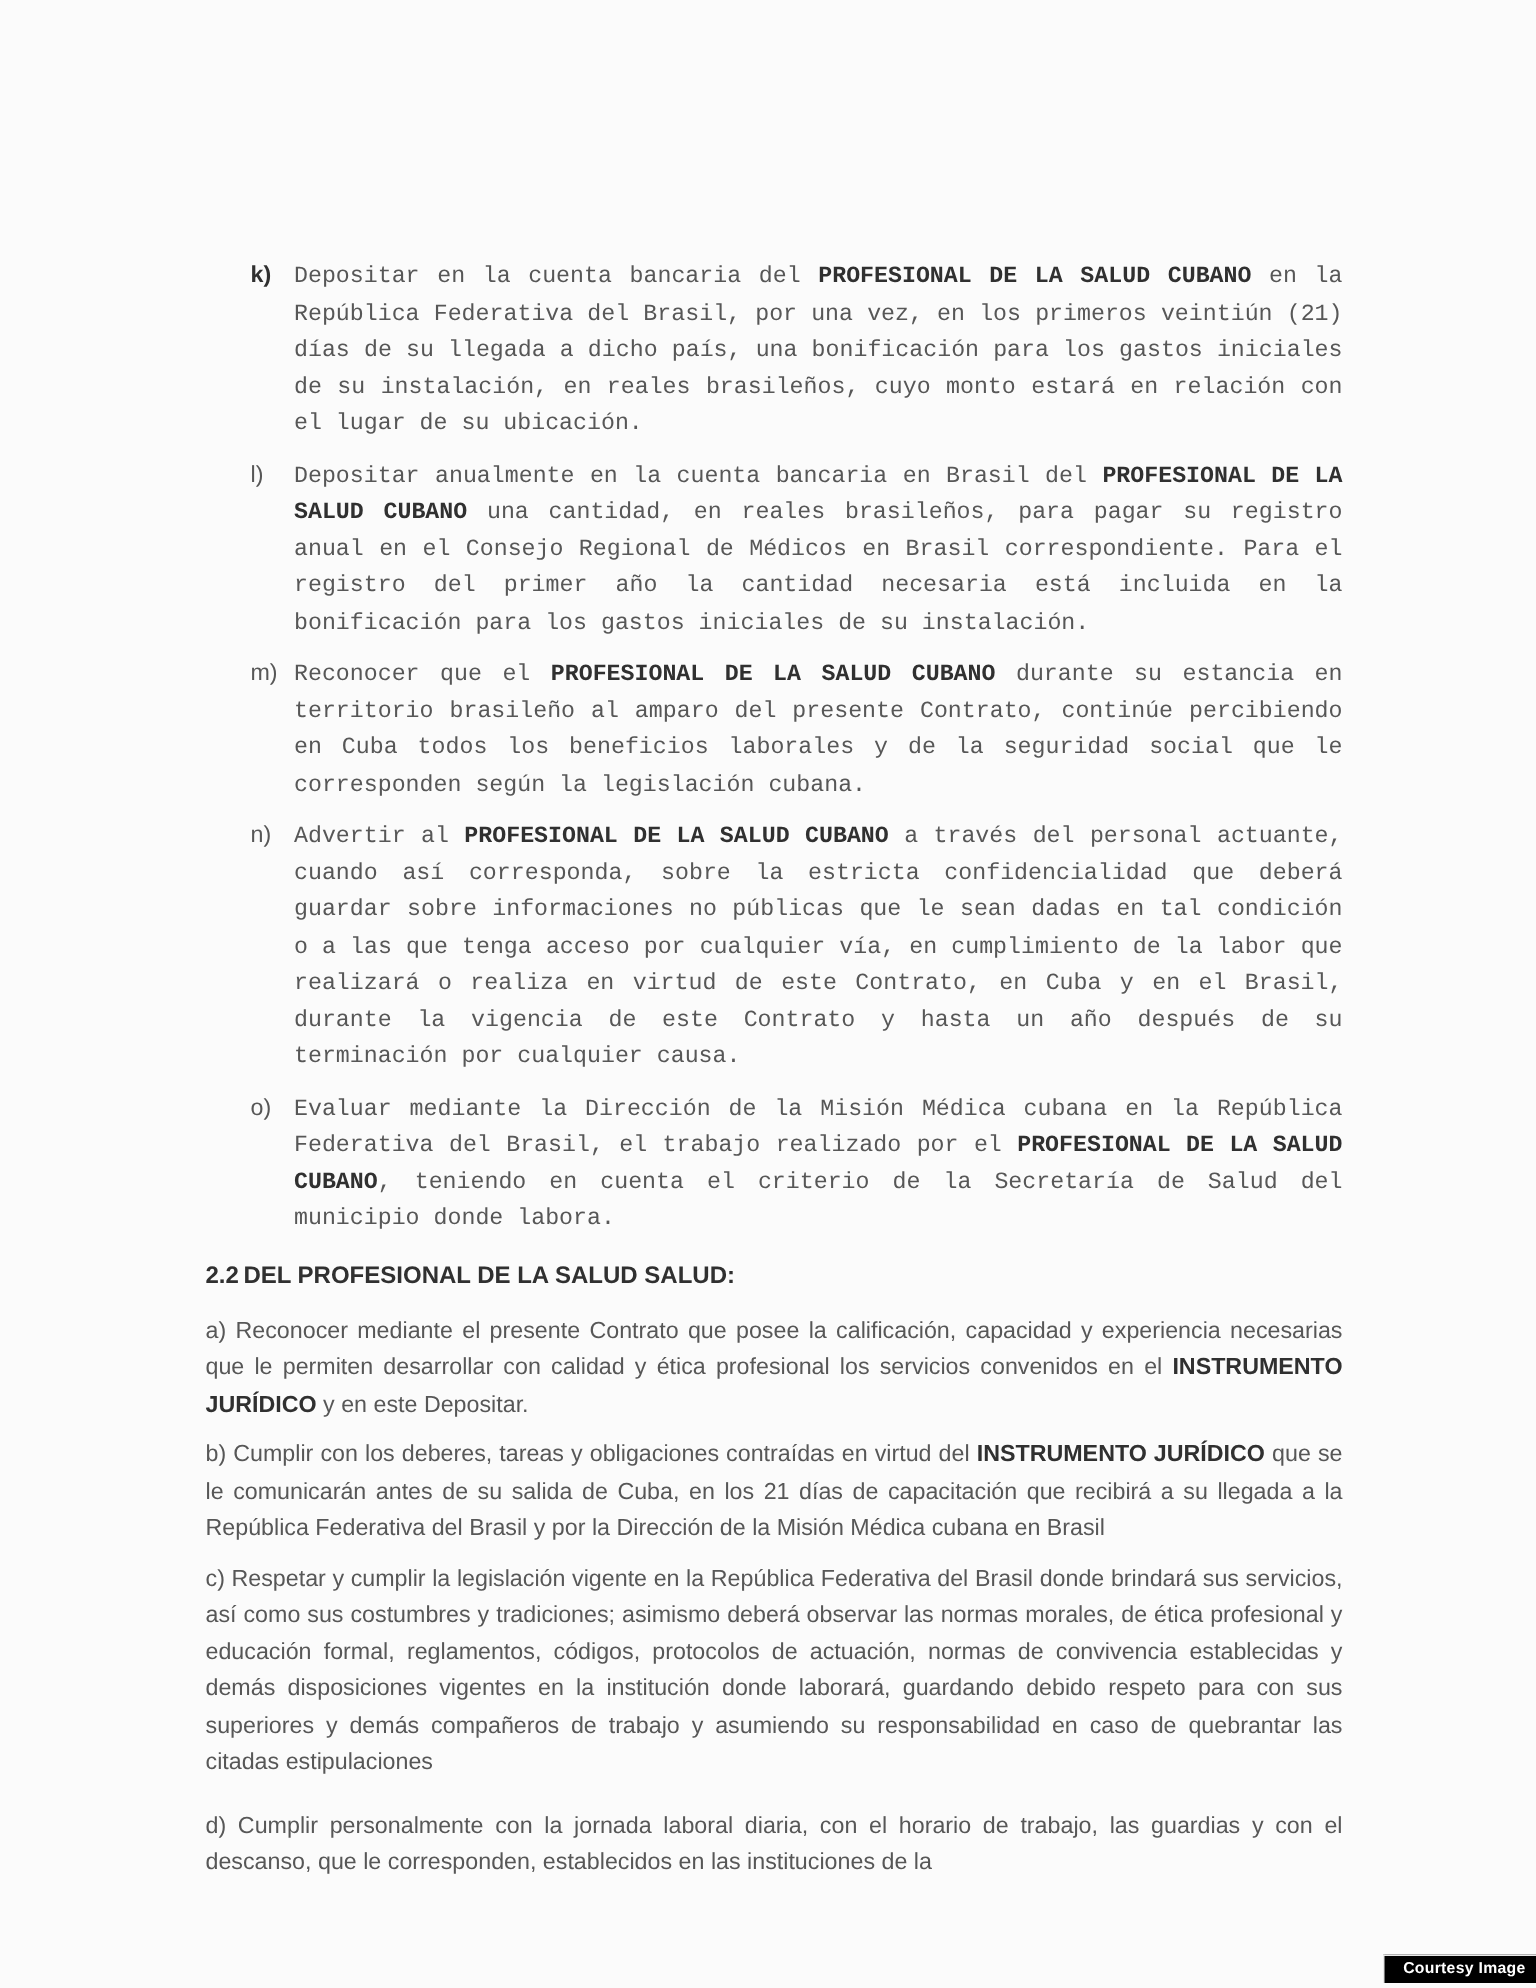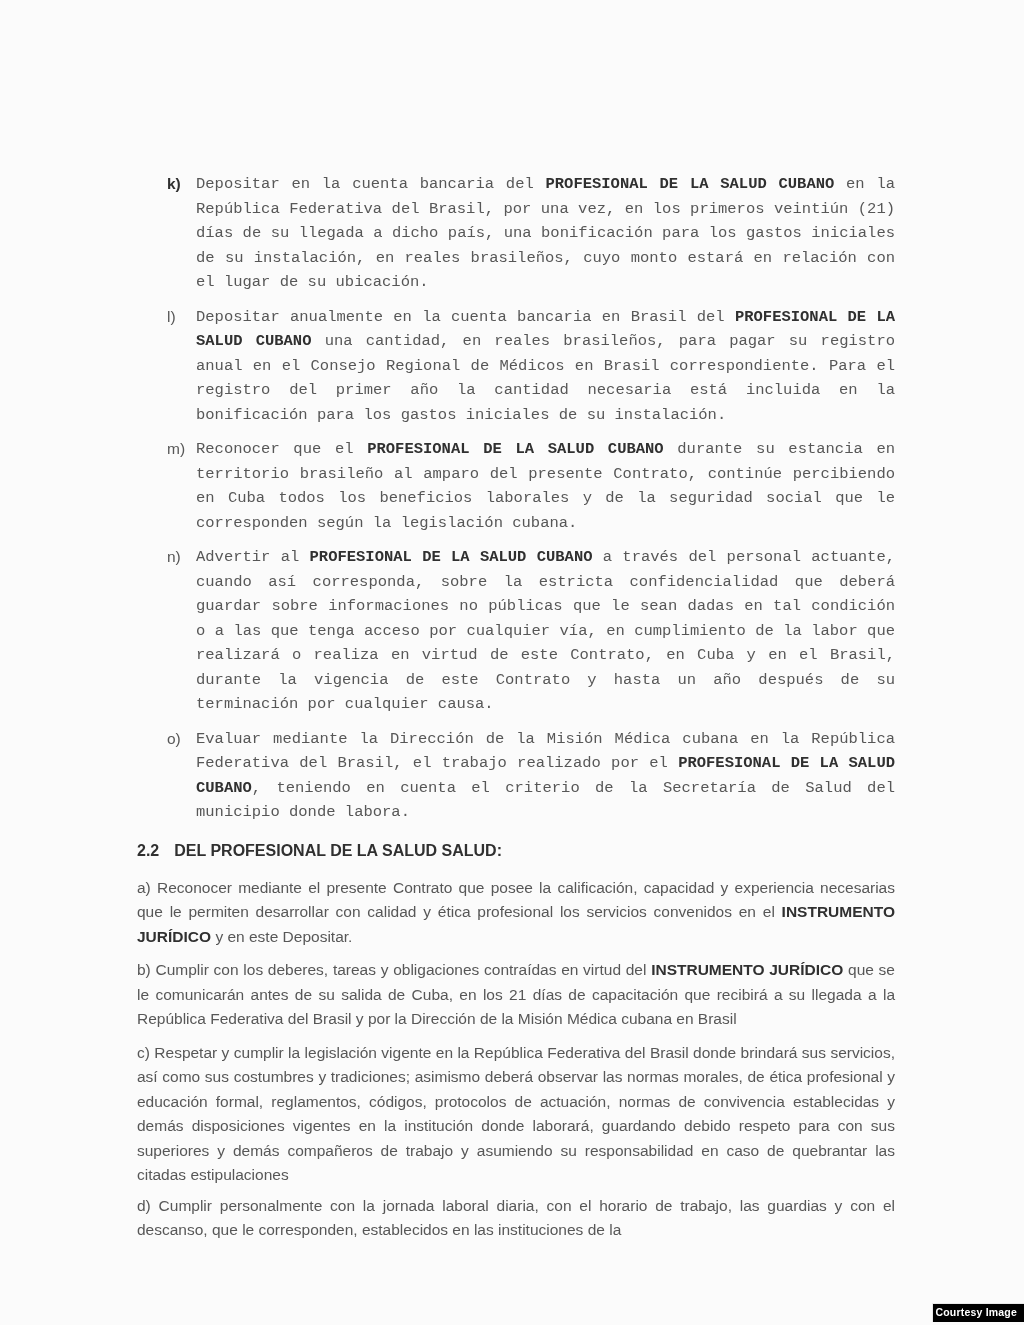--- a/index.html
+++ b/index.html
@@ -50,38 +50,38 @@
   }
   .section-heading {
     font-size: 16px;
     font-weight: bold;
     color: #303030;
     text-align: left;
     margin: 14px 0 13px 0;
     line-height: 24px;
   }
   .section-heading .h-num {
-    margin-right: 15px;
+    margin-right: 3px;
   }
   .para {
     margin: 0 0 9px 0;
   }
   .para-c {
-    margin-bottom: 6px;
+    margin-bottom: 18px;
   }
   .courtesy-badge {
     position: absolute;
     right: 0;
     bottom: 3px;
     background: #000000;
     color: #ffffff;
     font-size: 10.5px;
     font-weight: bold;
     line-height: 11px;
-    padding: 3px 7px 4px 2px;
+    padding: 3px 7px 4px 12px;
     border-left: 1px solid #e9e9e9;
     border-top: 1px solid #e9e9e9;
     letter-spacing: 0.2px;
   }
 </style>
 </head>
 <body>
 
 <div class="scan-page">
   <div class="content">

